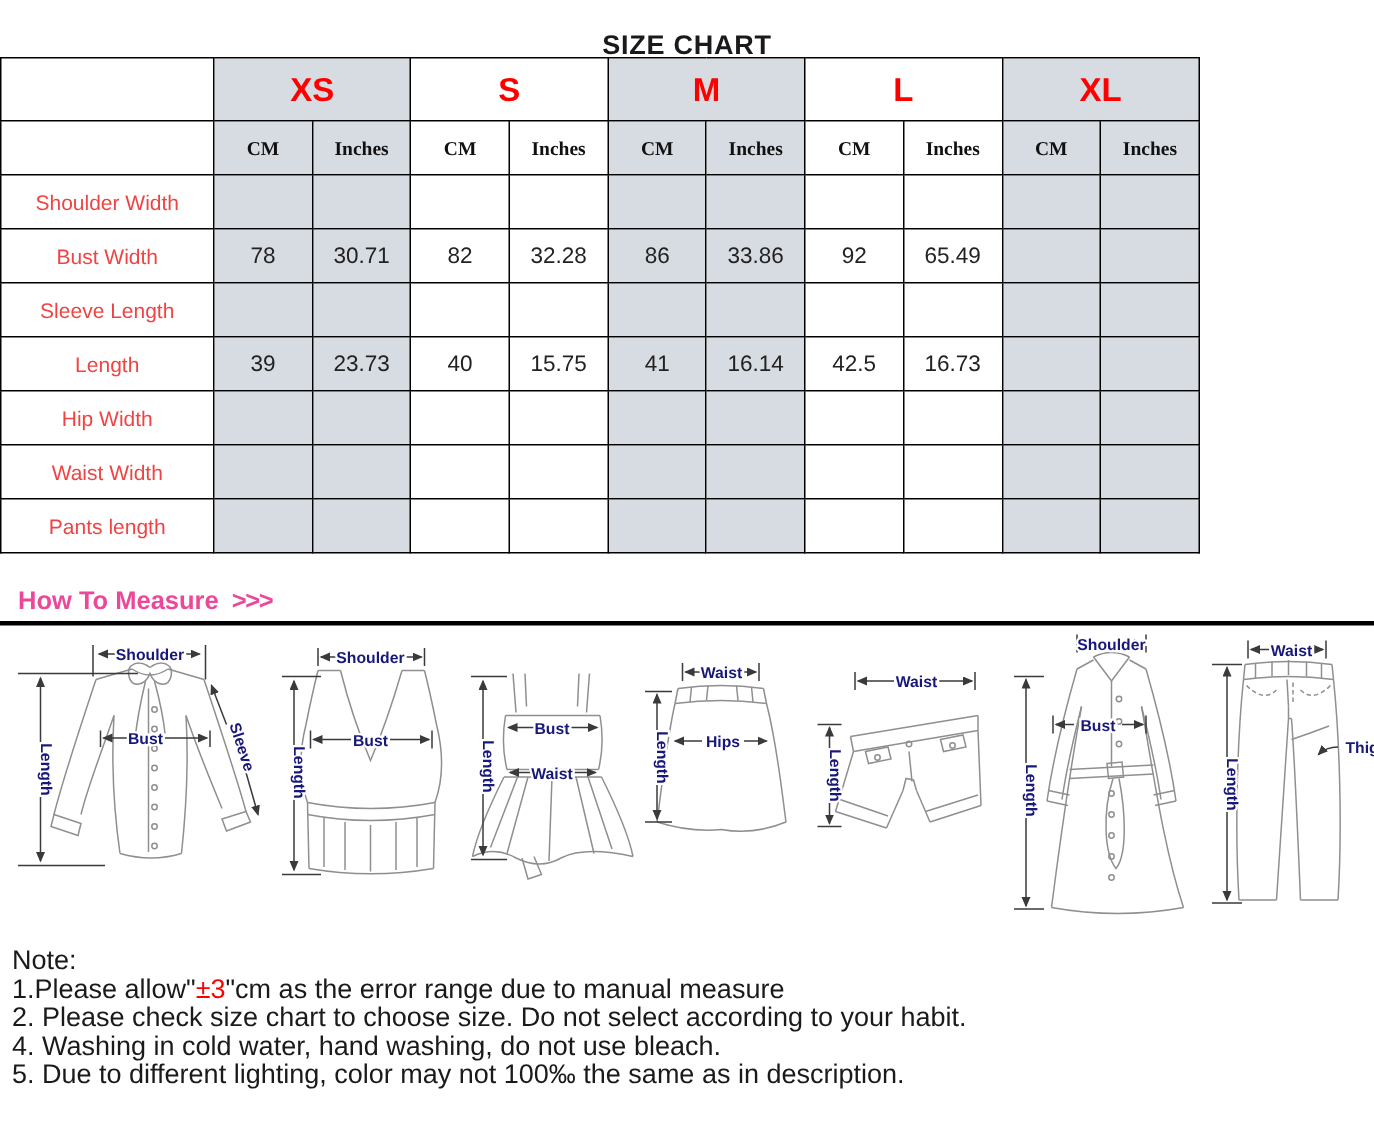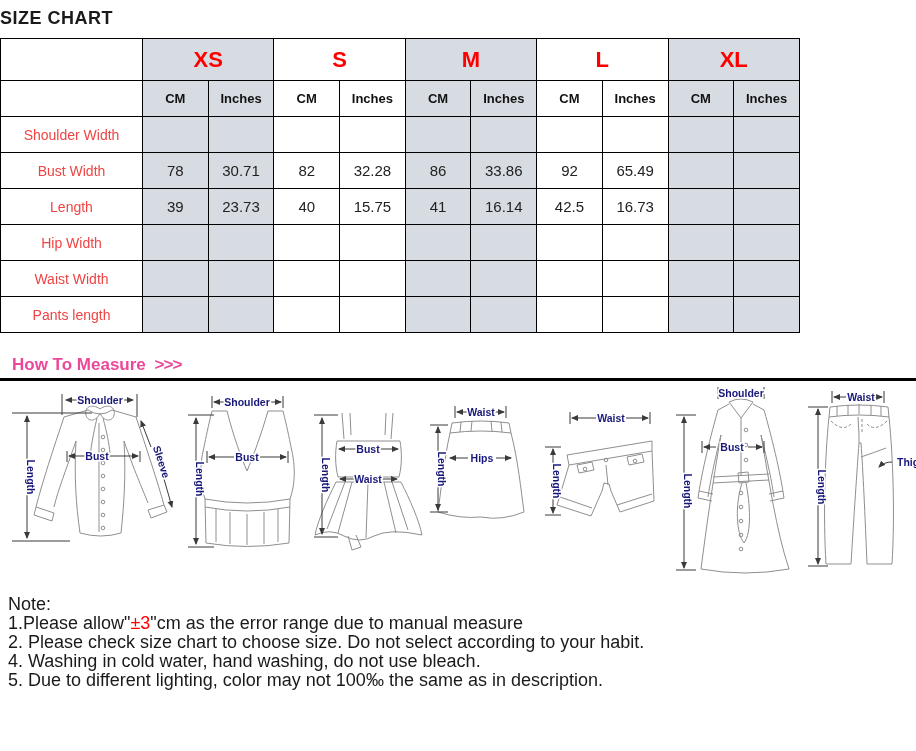--- a/index.html
+++ b/index.html
@@ -1,29 +1,29 @@
 <!DOCTYPE html>
 <html><head>
 <meta charset="utf-8">
 <style>
   * { box-sizing: border-box; }
   html,body { margin:0; padding:0; background:#fff; }
   body { width:916px; height:751px; font-family:"Liberation Sans",sans-serif; color:#1a1a1a; overflow:hidden; }
 
-  .title { text-align:left; font-size:18px; font-weight:bold; padding-top:8px; height:38px; letter-spacing:.5px; }
+  .title { text-align:center; font-size:18px; font-weight:bold; padding-top:20px; height:38px; letter-spacing:.5px; }
 
   table.size-chart { width:800px; border-collapse:collapse; table-layout:fixed; }
   table.size-chart td { border:1px solid #000; text-align:center; vertical-align:middle; padding:0; overflow:hidden; }
   td.size-cell { font-size:22px; font-weight:bold; color:#ff0000; }
   td.unit-cell { font-size:13px; font-weight:bold; color:#111; }
   td.rowlabel  { font-size:14px; color:#ef4444; }
   td.val       { font-size:15px; color:#222; }
   .shaded { background:#d7dbe2; }
   tr.hr1 { height:42px; }
-  tr.hr2 { height:36px; }
+  tr.hr2 { height:36px;font-family:Liberation Serif, serif; }
   tr.dr  { height:36px; }
 
   .measure-head { margin:22px 0 3px 12px; font-size:17px; font-weight:bold; color:#ec4899; }
   .measure-head .chev { letter-spacing:-1px; margin-left:4px; }
   .divider { height:3px; background:#000; width:916px; }
 
   svg.diagrams { display:block; margin-top:4px; }
   svg .garment { stroke:#8f8f8f; stroke-width:1; fill:none; }
   svg .garment-d { stroke:#8f8f8f; stroke-width:1; fill:none; stroke-dasharray:3 2; }
   svg .mline { stroke:#3a3a3a; stroke-width:1; fill:none; }
@@ -81,20 +81,33 @@
   <tr class="dr">
     <td class="rowlabel">Bust Width</td>
     <td class="val shaded">78</td>
     <td class="val shaded">30.71</td>
     <td class="val">82</td>
     <td class="val">32.28</td>
     <td class="val shaded">86</td>
     <td class="val shaded">33.86</td>
     <td class="val">92</td>
     <td class="val">65.49</td>
+    <td class="val shaded"></td>
+    <td class="val shaded"></td>
+  </tr>
+  <tr class="dr">
+    <td class="rowlabel">Sleeve Length</td>
+    <td class="val shaded"></td>
+    <td class="val shaded"></td>
+    <td class="val"></td>
+    <td class="val"></td>
+    <td class="val shaded"></td>
+    <td class="val shaded"></td>
+    <td class="val"></td>
+    <td class="val"></td>
     <td class="val shaded"></td>
     <td class="val shaded"></td>
   </tr>
   <tr class="dr">
     <td class="rowlabel">Length</td>
     <td class="val shaded">39</td>
     <td class="val shaded">23.73</td>
     <td class="val">40</td>
     <td class="val">15.75</td>
     <td class="val shaded">41</td>

